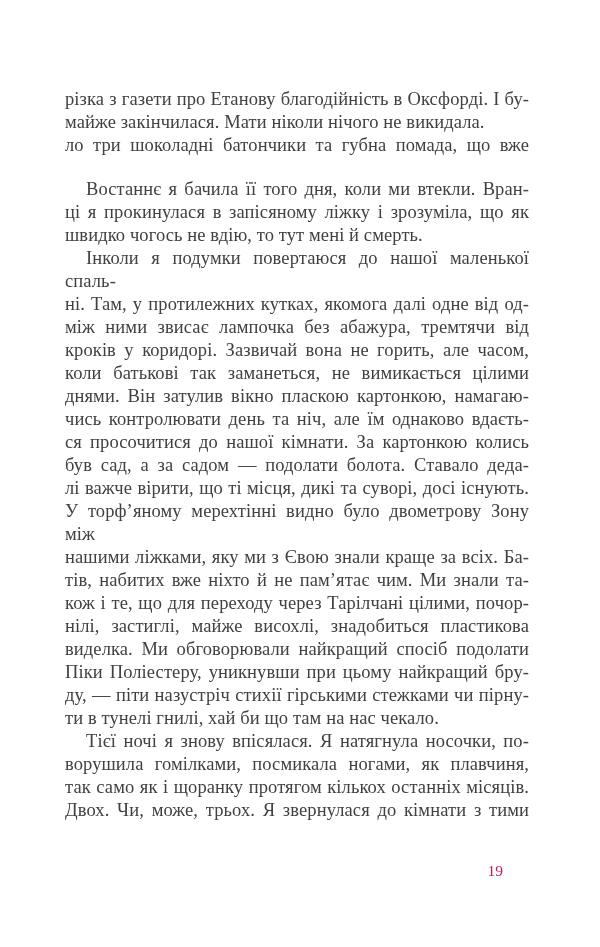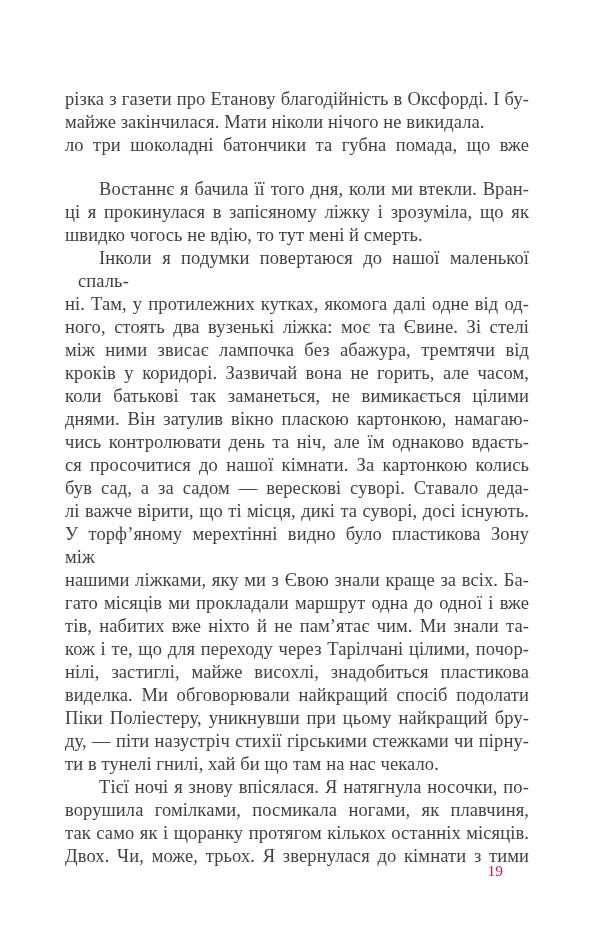--- a/index.html
+++ b/index.html
@@ -35,21 +35,20 @@
     line-height: 23px;
     text-align: justify;
     text-align-last: justify;
     letter-spacing: 0.1px;
   }
   .tline.last-left {
     text-align-last: left;
   }
   .tline.indent {
     text-indent: 21px;
-    margin-left: 13px;
   }
   .page-number {
     position: absolute;
     top: 861px;
     left: 65px;
     width: 438px;
     text-align: right;
     font-size: 15.5px;
     line-height: 20px;
     color: #be185d;
@@ -66,32 +65,30 @@
         <div class="tline">ло три шоколадні батончики та губна помада, що вже</div>
       </div>
       <div class="paragraph scene-break">
         <div class="tline indent">Востаннє я бачила її того дня, коли ми втекли. Вран-</div>
         <div class="tline">ці я прокинулася в запісяному ліжку і зрозуміла, що як</div>
         <div class="tline last-left">швидко чогось не вдію, то тут мені й смерть.</div>
       </div>
       <div class="paragraph">
         <div class="tline indent">Інколи я подумки повертаюся до нашої маленької спаль-</div>
         <div class="tline">ні. Там, у протилежних кутках, якомога далі одне від од-</div>
-        <div class="tline">ного, стоять два вузенькі ліжка: моє та Євине. Зі стелі</div>
         <div class="tline">між ними звисає лампочка без абажура, тремтячи від</div>
         <div class="tline">кроків у коридорі. Зазвичай вона не горить, але часом,</div>
         <div class="tline">коли батькові так заманеться, не вимикається цілими</div>
         <div class="tline">днями. Він затулив вікно пласкою картонкою, намагаю-</div>
         <div class="tline">чись контролювати день та ніч, але їм однаково вдаєть-</div>
         <div class="tline">ся просочитися до нашої кімнати. За картонкою колись</div>
-        <div class="tline">був сад, а за садом — верескові суворі. Ставало деда-</div>
+        <div class="tline">був сад, а за садом — подолати болота. Ставало деда-</div>
         <div class="tline">лі важче вірити, що ті місця, дикі та суворі, досі існують.</div>
-        <div class="tline">У торф’яному мерехтінні видно було пластикова Зону між</div>
+        <div class="tline">У торф’яному мерехтінні видно було двометрову Зону між</div>
         <div class="tline">нашими ліжками, яку ми з Євою знали краще за всіх. Ба-</div>
-        <div class="tline">гато місяців ми прокладали маршрут одна до одної і вже</div>
         <div class="tline">тів, набитих вже ніхто й не пам’ятає чим. Ми знали та-</div>
         <div class="tline">кож і те, що для переходу через Тарілчані цілими, почор-</div>
         <div class="tline">нілі, застиглі, майже висохлі, знадобиться пластикова</div>
         <div class="tline">виделка. Ми обговорювали найкращий спосіб подолати</div>
         <div class="tline">Піки Поліестеру, уникнувши при цьому найкращий бру-</div>
         <div class="tline">ду, — піти назустріч стихії гірськими стежками чи пірну-</div>
         <div class="tline last-left">ти в тунелі гнилі, хай би що там на нас чекало.</div>
       </div>
       <div class="paragraph">
         <div class="tline indent">Тієї ночі я знову впісялася. Я натягнула носочки, по-</div>

